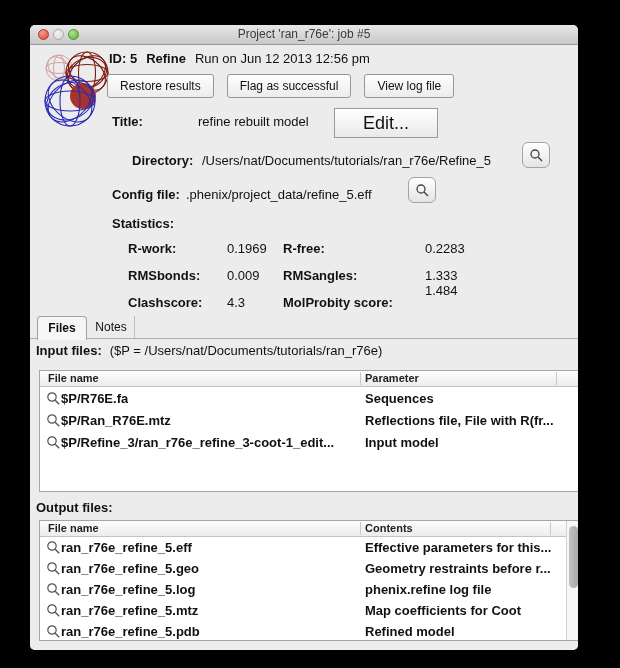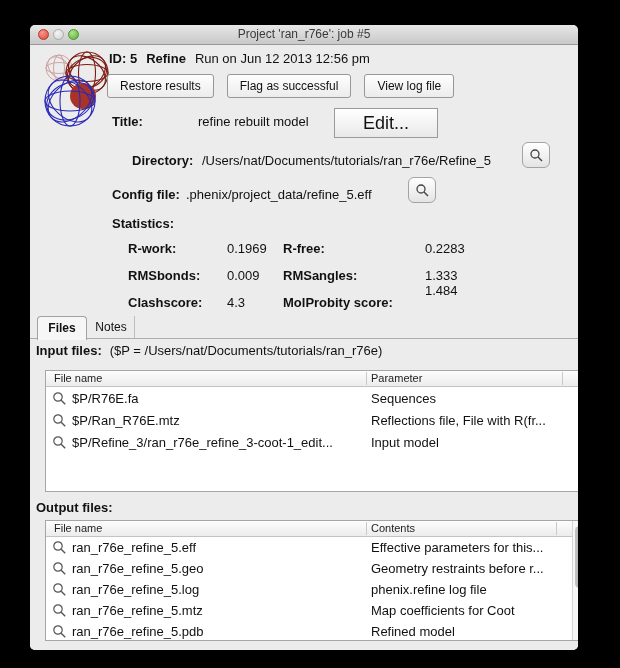--- a/index.html
+++ b/index.html
@@ -67,36 +67,36 @@
   }
   .tab.active{
     left:7px;width:48px;font-weight:bold;
     background:#f6f6f6;border:1px solid #a2a2a2;border-bottom:none;
     border-radius:4px 4px 0 0;z-index:2;height:23px;
   }
   .tab.inactive{left:58px;width:46px;border-right:1px solid #bdbdbd;}
   
   .heading-row{left:6px;display:flex;gap:8px;align-items:baseline;}
   .ftable{
-    position:absolute;left:15px;width:542px;background:#fff;
-    border:1px solid #a6a6a6;box-sizing:border-box;overflow:hidden;
+    position:absolute;left:9px;width:542px;background:#fff;
+    border:1px solid #a6a6a6;box-sizing:border-box;overflow:hidden;font-weight:bold;
   }
   .thead{
     position:relative;height:15px;
     background:linear-gradient(#fdfdfd,#ececec);
     border-bottom:1px solid #c3c3c3;
     font-size:11px;color:#222;line-height:15px;
   }
   .th-file{position:absolute;left:8px;top:0;}
   .th-second{position:absolute;left:325px;top:0;}
   .hdiv{position:absolute;top:1px;bottom:1px;width:1px;background:#c9c9c9;}
   .trow{position:relative;height:22px;display:flex;align-items:center;}
   .mag-glyph{width:15px;height:15px;margin-left:6px;flex:0 0 auto;}
   .cell-file{
-    margin-left:5px;font-size:13px;color:#111;white-space:nowrap;
+    font-size:13px;color:#111;white-space:nowrap;
     overflow:hidden;max-width:295px;
   }
   .cell-second{
     position:absolute;left:325px;font-size:13px;color:#111;white-space:nowrap;
   }
   
   .vscroll{
     position:absolute;top:0;right:0;bottom:0;width:13px;
     background:#f7f7f7;border-left:1px solid #d4d4d4;
   }

